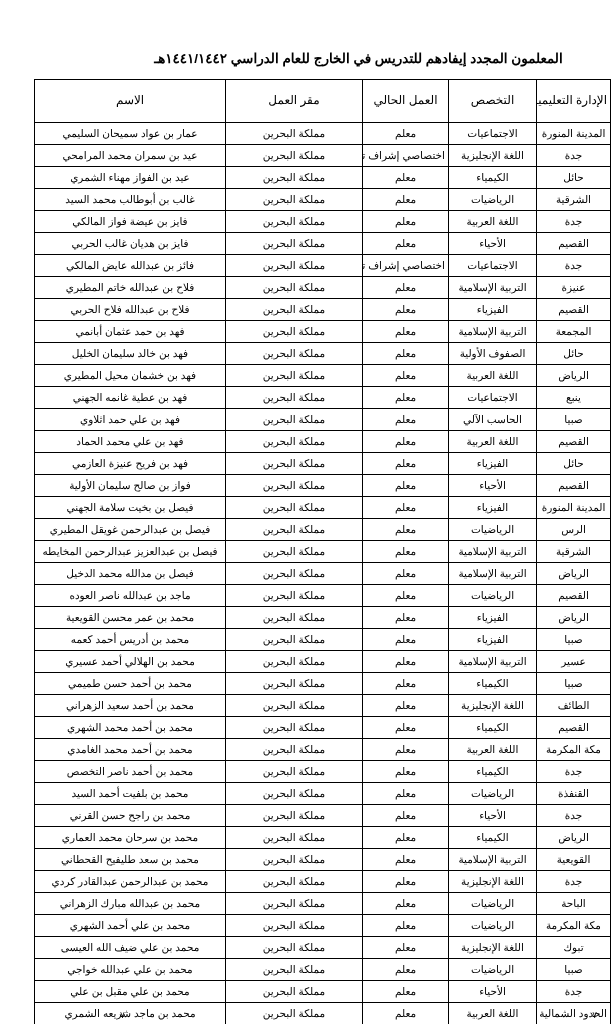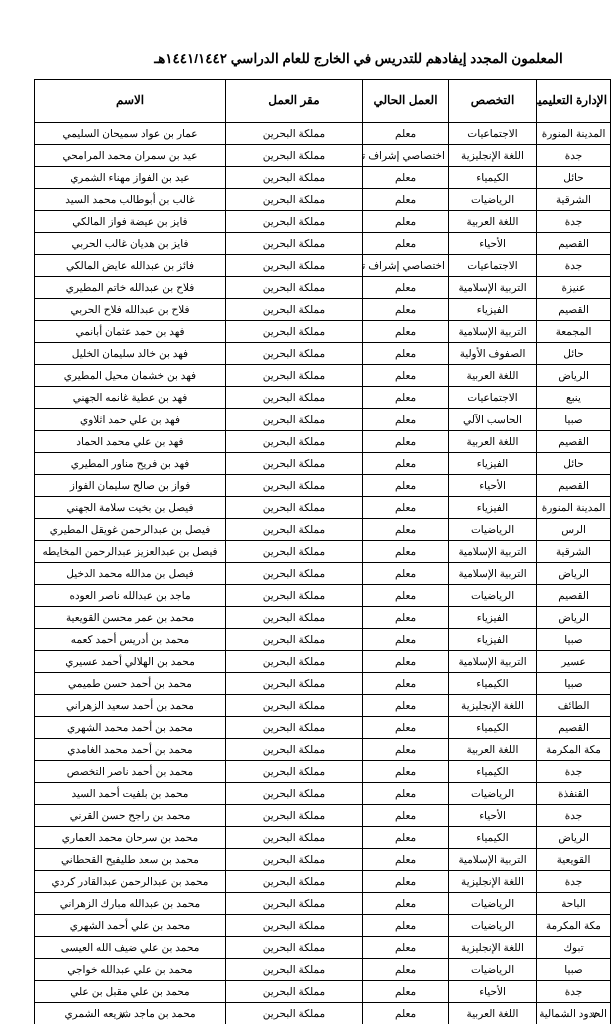--- a/index.html
+++ b/index.html
@@ -44,21 +44,21 @@
     padding: 1px 3px;
     font-size: 10.5px;
     text-align: center;
     vertical-align: middle;
     height: 19px;
     line-height: 1.15;
     overflow: hidden;
     white-space: nowrap;
   }
   table.main-table thead th {
-    font-weight: bold;
+    font-weight: normal;
     font-size: 12px;
     height: 38px;
     line-height: 1.25;
     padding: 2px 3px;
   }
   col.c-admin  { width: 74px; }
   col.c-spec   { width: 88px; }
   col.c-job    { width: 86px; }
   col.c-place  { width: 137px; }
   col.c-name   { width: 191px; }
@@ -212,28 +212,28 @@
           <td>اللغة العربية</td>
           <td>معلم</td>
           <td>مملكة البحرين</td>
           <td class="name-cell">فهد بن علي محمد الحماد</td>
         </tr>
         <tr>
           <td>حائل</td>
           <td>الفيزياء</td>
           <td>معلم</td>
           <td>مملكة البحرين</td>
-          <td class="name-cell">فهد بن فريح مناور المطيري</td>
+          <td class="name-cell">فهد بن فريح عنيزة العازمي</td>
         </tr>
         <tr>
           <td>القصيم</td>
           <td>الأحياء</td>
           <td>معلم</td>
           <td>مملكة البحرين</td>
-          <td class="name-cell">فواز بن صالح سليمان الفواز</td>
+          <td class="name-cell">فواز بن صالح سليمان الأولية</td>
         </tr>
         <tr>
           <td>المدينة المنورة</td>
           <td>الفيزياء</td>
           <td>معلم</td>
           <td>مملكة البحرين</td>
           <td class="name-cell">فيصل بن بخيت سلامة الجهني</td>
         </tr>
         <tr>
           <td>الرس</td>

